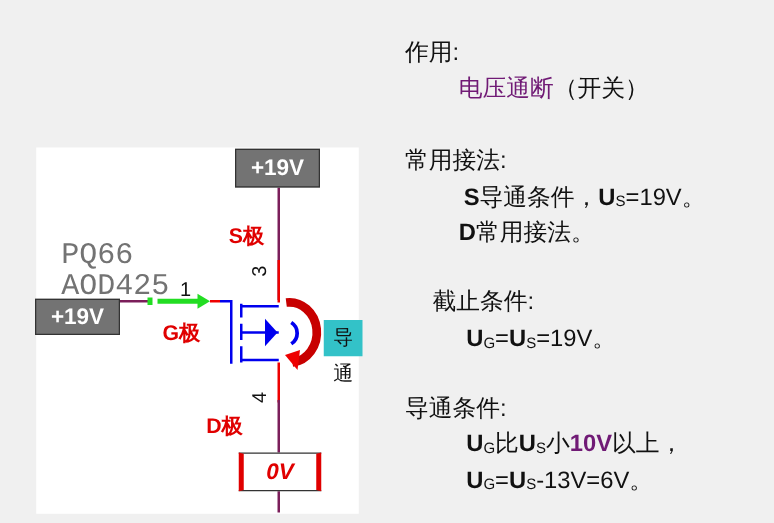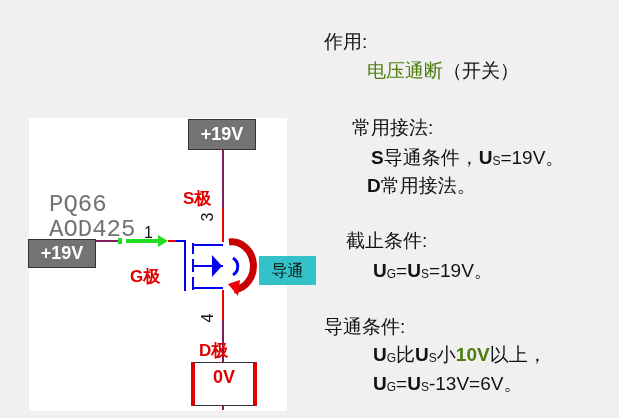--- a/index.html
+++ b/index.html
@@ -5,29 +5,29 @@
   html, body { margin:0; padding:0; }
   body { width:619px; height:418px; background:#f0f0f0; position:relative; overflow:hidden;
          font-family:"Liberation Sans", "DejaVu Sans", sans-serif; }
   .panel { position:absolute; left:29px; top:118px; width:258px; height:293px; background:#ffffff; }
   .abs { position:absolute; }
   .redbox { position:absolute; background:#737373; color:#fff; font-weight:bold; font-size:18px;
             border:1px solid #333; text-align:center; box-sizing:border-box; }
   .zerobox { position:absolute; background:#fff; color:#e00000; font-weight:bold; font-size:18px;
              border:1px solid #333; border-left:4px solid #e00000; border-right:4px solid #e00000;
              text-align:center; box-sizing:border-box; }
-  .lbl-red { position:absolute; color:#e00000; font-weight:bold; font-size:17px;margin-top:10px; }
+  .lbl-red { position:absolute; color:#e00000; font-weight:bold; font-size:17px; }
   .lbl-navy { position:absolute; color:#737373; font-size:24px;font-family:Liberation Mono, monospace; }
   .pin { position:absolute; color:#111; font-size:16px; }
   .teal { position:absolute; background:#33c2c8; color:#111; font-size:16px; text-align:center;
           box-sizing:border-box; }
   .txt { position:absolute; font-size:19px; color:#111; white-space:nowrap; }
   .txt b { font-weight:bold; }
   .sub { font-size:12px; font-weight:normal; vertical-align:-1px; }
-  .red { color:#4d7c0f; }
+  .red { color:#701a75; }
 </style>
 </head>
 <body>
 
 <div class="panel"></div>
 
 <svg class="abs" style="left:0;top:0" width="619" height="418">
 
   <line x1="223" y1="150" x2="223" y2="240" stroke="#7b1e5a" stroke-width="2"></line>
   <line x1="223" y1="208" x2="223" y2="242" stroke="#ee0000" stroke-width="2"></line>
@@ -50,41 +50,41 @@
   <line x1="193" y1="288" x2="223" y2="288" stroke="#0000ee" stroke-width="2"></line>
   <polygon points="212,255 222,266 212,277" fill="#0000ee"></polygon>
 
   <path d="M229,242 A20,22 0 0 1 234,290" fill="none" stroke="#c80000" stroke-width="7"></path>
   <path d="M233,258 A10,10 0 0 1 233,275" fill="none" stroke="#0000ee" stroke-width="3"></path>
   <polygon points="228,284 238,296 240,280" fill="#ee0000"></polygon>
 </svg>
 
 <div class="redbox" style="left:188px;top:119px;width:68px;height:31px;line-height:29px;">+19V</div>
 <div class="redbox" style="left:28px;top:239px;width:68px;height:29px;line-height:27px;">+19V</div>
-<div class="zerobox" style="left:191px;top:362px;width:66px;height:44px;line-height:29px;">0V</div>
+<div class="zerobox" style="left:191px;top:362px;width:66px;height:31px;line-height:29px;font-style:italic;">0V</div>
 
 <div class="lbl-navy" style="left:49px;top:191px;">PQ66</div>
 <div class="lbl-navy" style="left:49px;top:216px;">AOD425</div>
 
 <div class="pin" style="left:144px;top:224px;">1</div>
 <div class="pin" style="left:204px;top:208px;transform:rotate(-90deg);">3</div>
 <div class="pin" style="left:204px;top:309px;transform:rotate(-90deg);">4</div>
 
 <div class="lbl-red" style="left:183px;top:177px;">S极</div>
 <div class="lbl-red" style="left:130px;top:255px;">G极</div>
-<div class="lbl-red" style="left:199px;top:329px;">D极</div>
+<div class="lbl-red" style="left:165px;top:329px;">D极</div>
 
-<div class="teal" style="left:259px;top:256px;width:57px;height:29px;line-height:29px;">导通</div>
+<div class="teal" style="left:259px;top:256px;width:31px;height:29px;line-height:29px;">导通</div>
 
 <div class="txt" style="left:324px;top:17px;margin-top:12px;">作用:</div>
 <div class="txt" style="left:367px;top:58px;">
   <span class="red">电压通断</span><span>（开关）</span>
 </div>
 
-<div class="txt" style="left:324px;top:115px;margin-left:28px;">常用接法:</div>
+<div class="txt" style="left:324px;top:115px;">常用接法:</div>
 <div class="txt" style="left:371px;top:145px;">
   <b>S</b><span>导通条件，</span><b>U</b><span class="sub">S</span><span>=19V。</span>
 </div>
 <div class="txt" style="left:367px;top:173px;">
   <b>D</b><span>常用接法。</span>
 </div>
 
 <div class="txt" style="left:324px;top:228px;margin-left:22px;">截止条件:</div>
 <div class="txt" style="left:373px;top:258px;">
   <b>U</b><span class="sub">G</span><span>=</span><b>U</b><span class="sub">S</span><span>=19V。</span>

